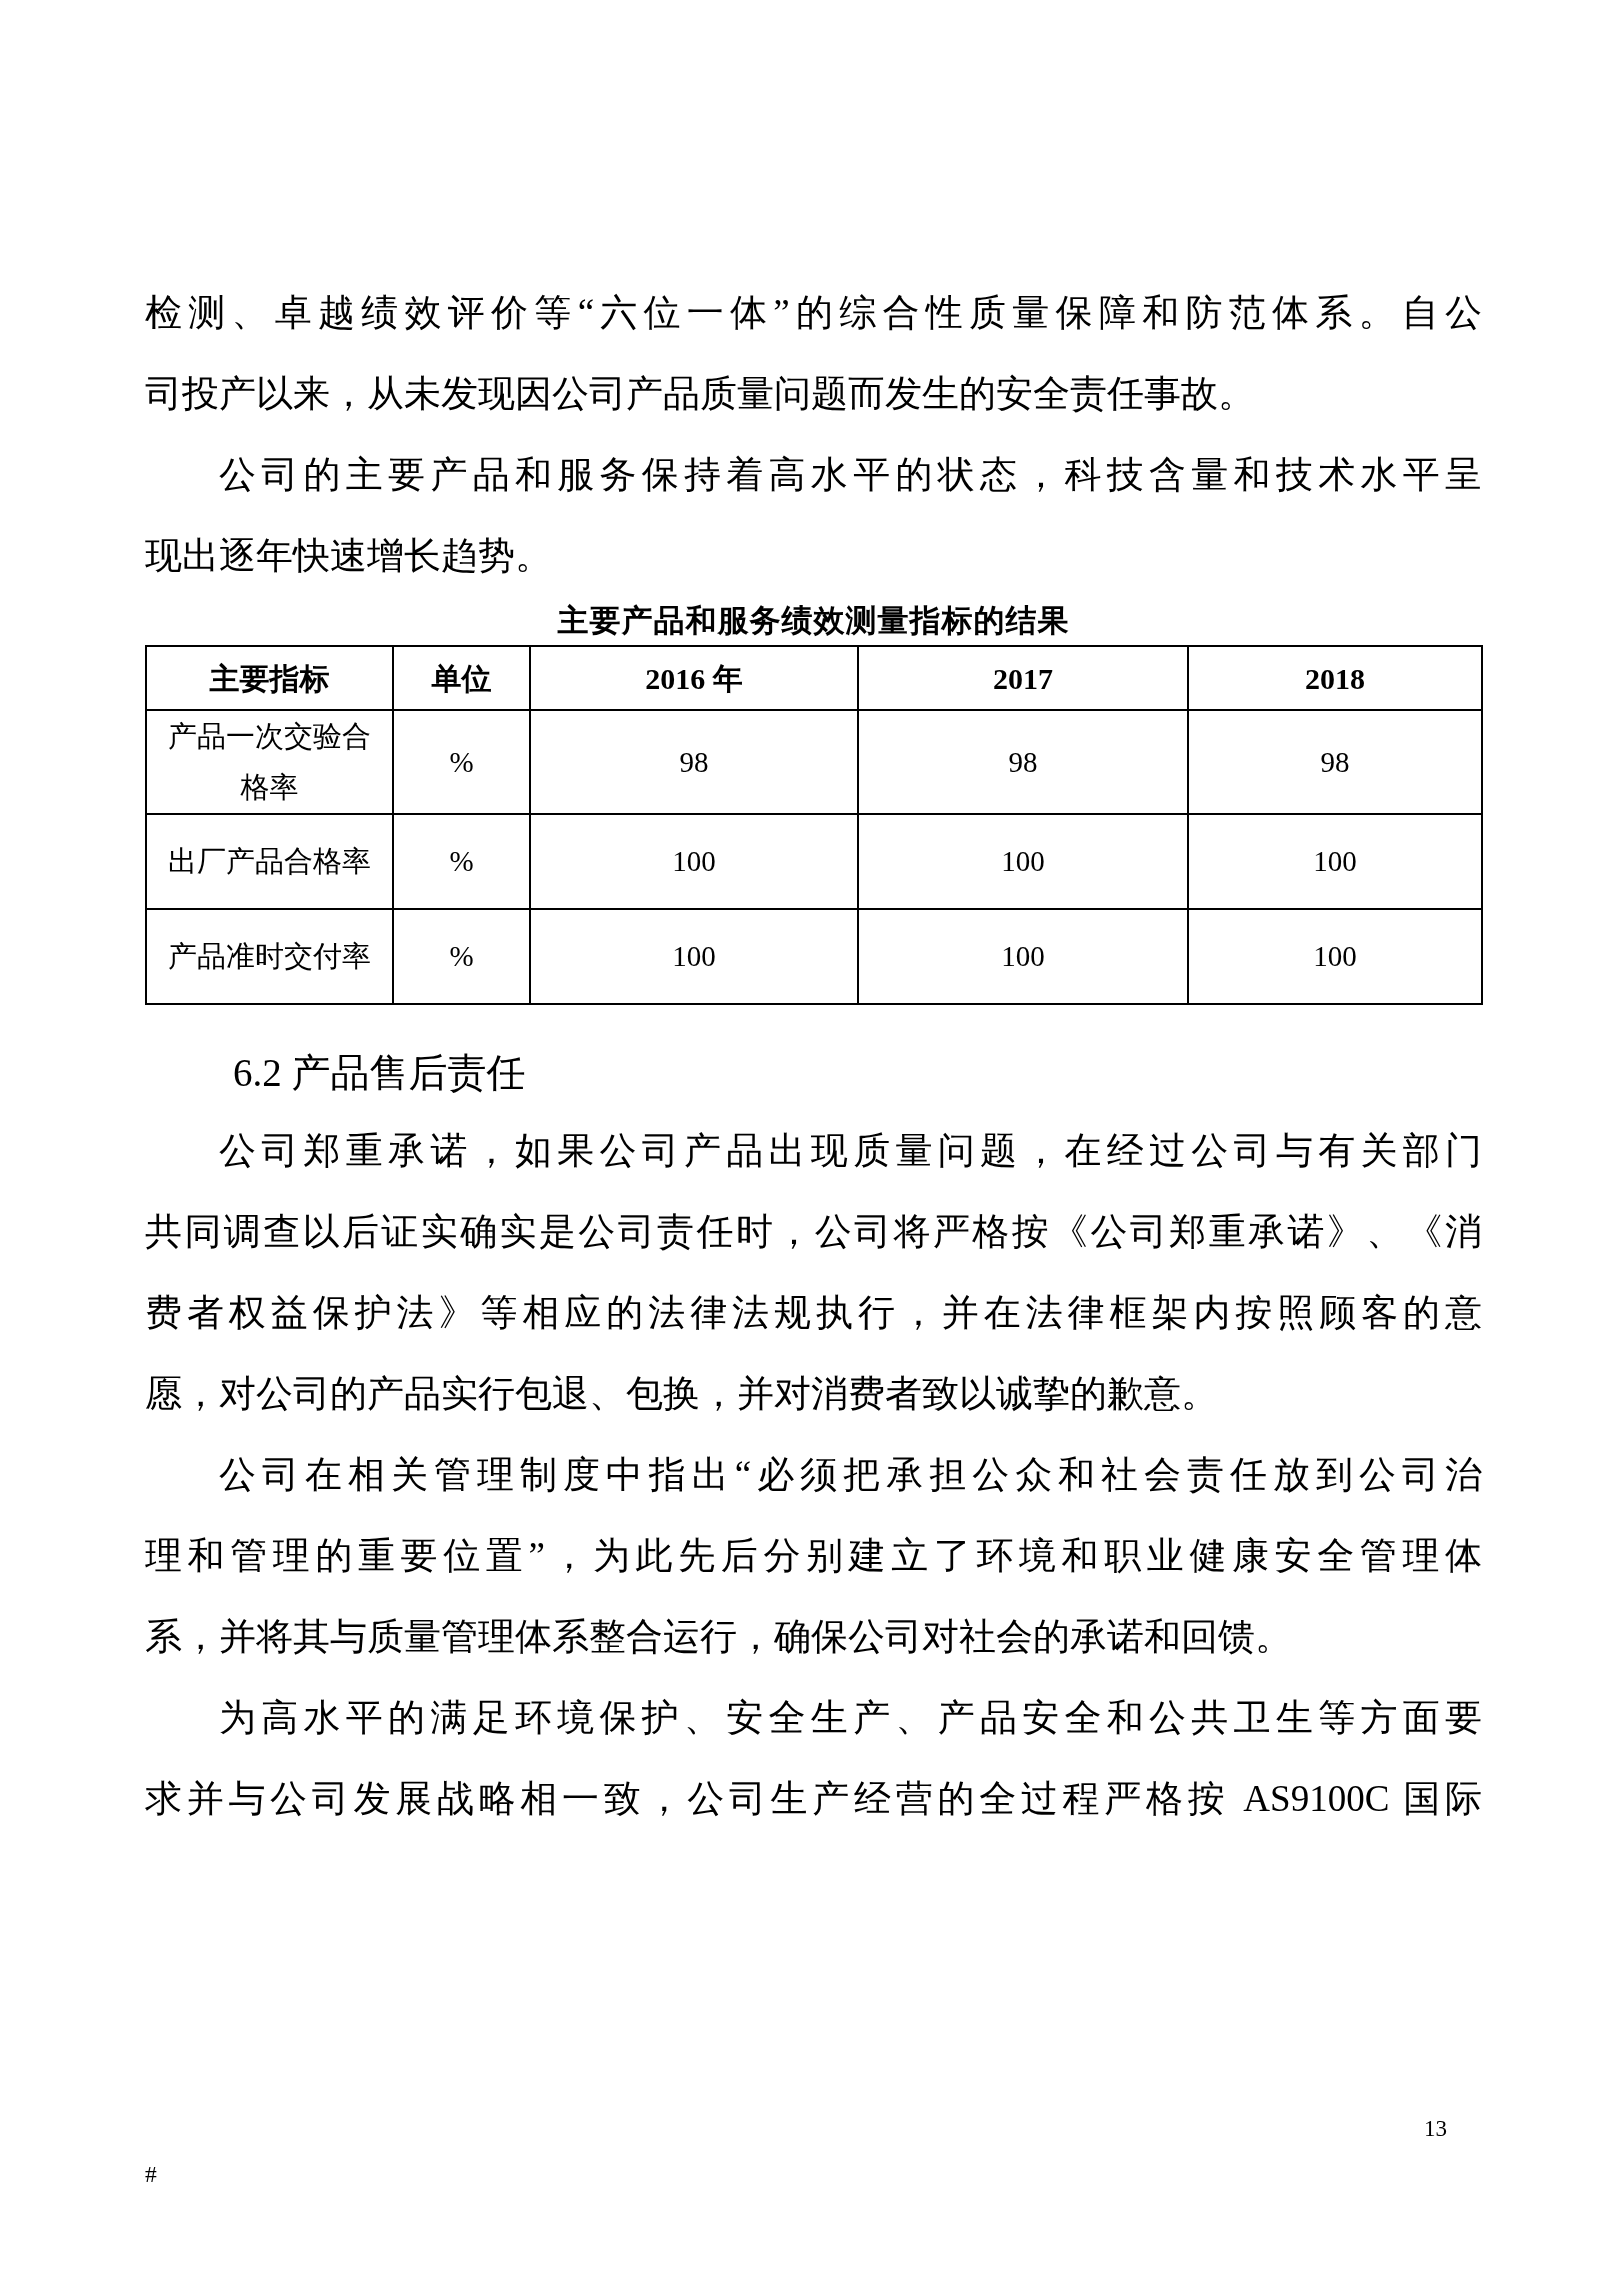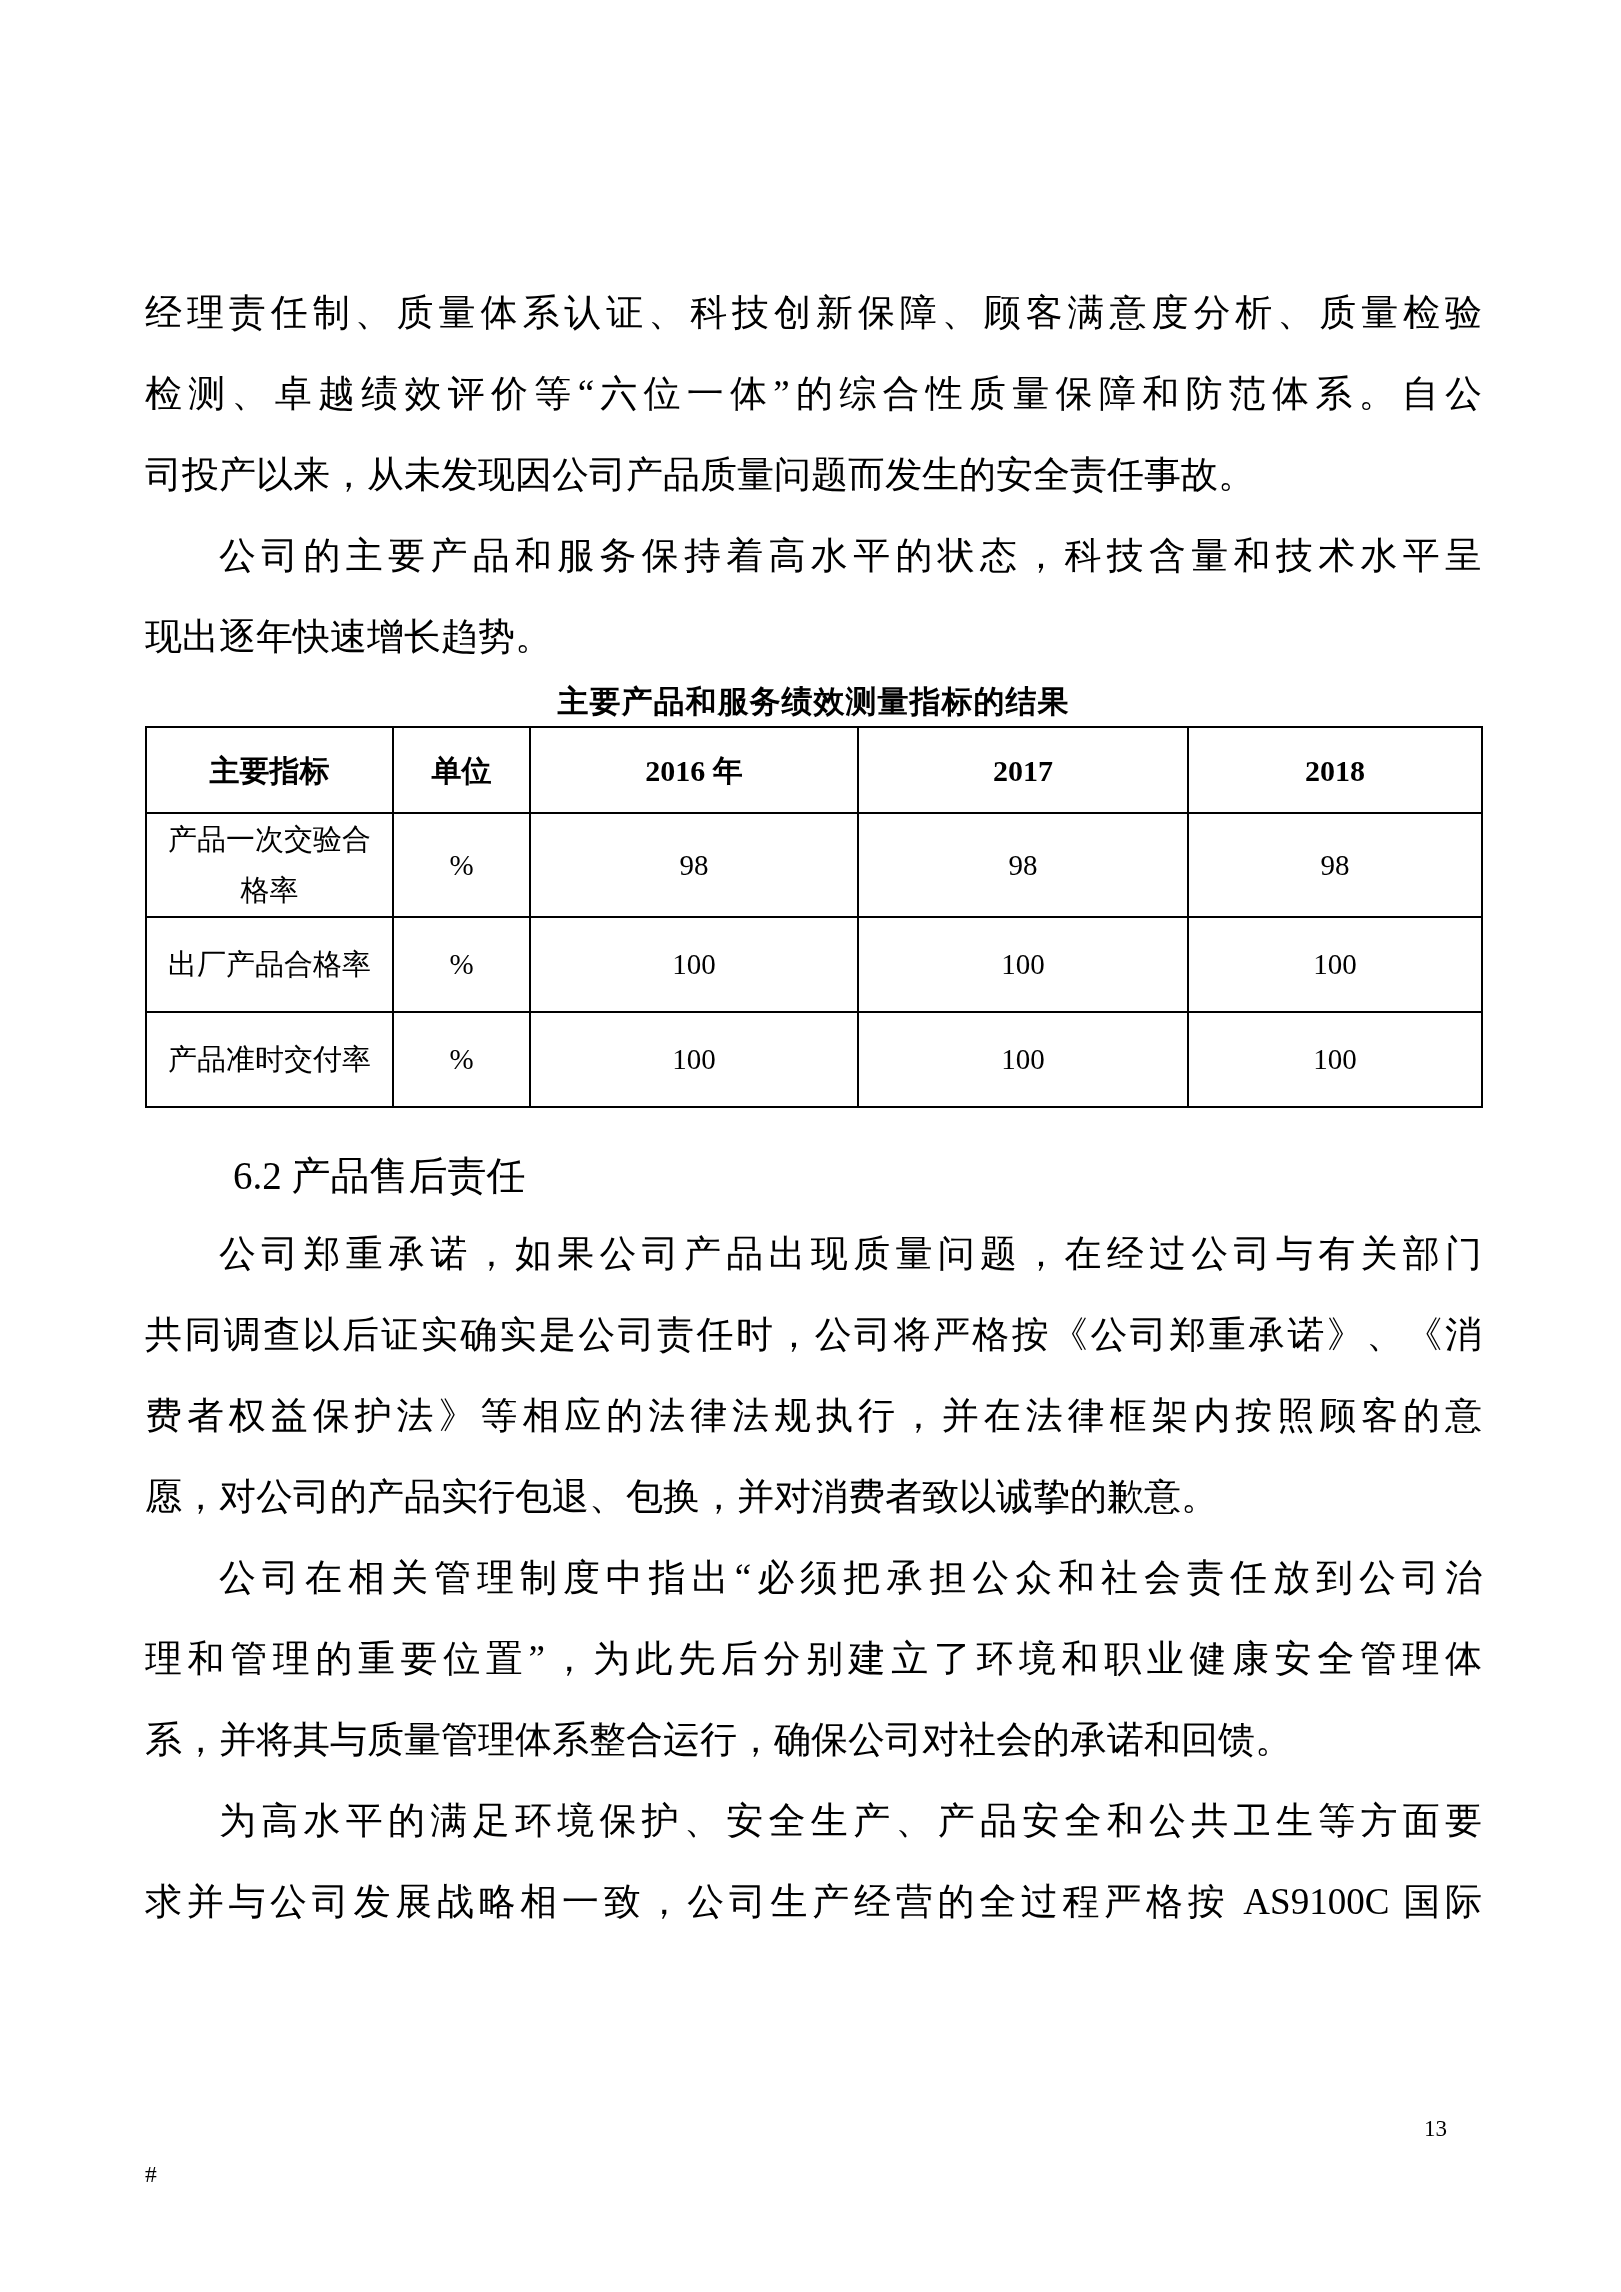--- a/index.html
+++ b/index.html
@@ -76,42 +76,41 @@
     line-height:27.4px;
   }
 </style>
 </head>
 <body>
 
 <div class="page">
   <div class="content">
 
     <div>
-      <div class="line jfull">经理责任制、质量体系认证、科技创新保障、顾客满意度分析、质量检验</div>
       <div class="line jfull">检测、卓越绩效评价等“六位一体”的综合性质量保障和防范体系。自公</div>
       <div class="line jleft">司投产以来，从未发现因公司产品质量问题而发生的安全责任事故。</div>
     </div>
 
     <div>
       <div class="line ind jfull">公司的主要产品和服务保持着高水平的状态，科技含量和技术水平呈</div>
       <div class="line jleft">现出逐年快速增长趋势。</div>
     </div>
 
     <div class="tbl-title">主要产品和服务绩效测量指标的结果</div>
 
     <table class="metrics">
       <colgroup>
         <col style="width:247px">
         <col style="width:137px">
         <col style="width:328px">
         <col style="width:330px">
         <col style="width:294px">
       </colgroup>
       <tbody>
-          <tr style="height:86px">
+          <tr style="height:64px">
         <th>主要指标</th>
         <th>单位</th>
         <th>2016 年</th>
         <th>2017</th>
         <th>2018</th>
       </tr>
       <tr style="height:103px">
         <td>产品一次交验合
 格率</td>
         <td>%</td>

